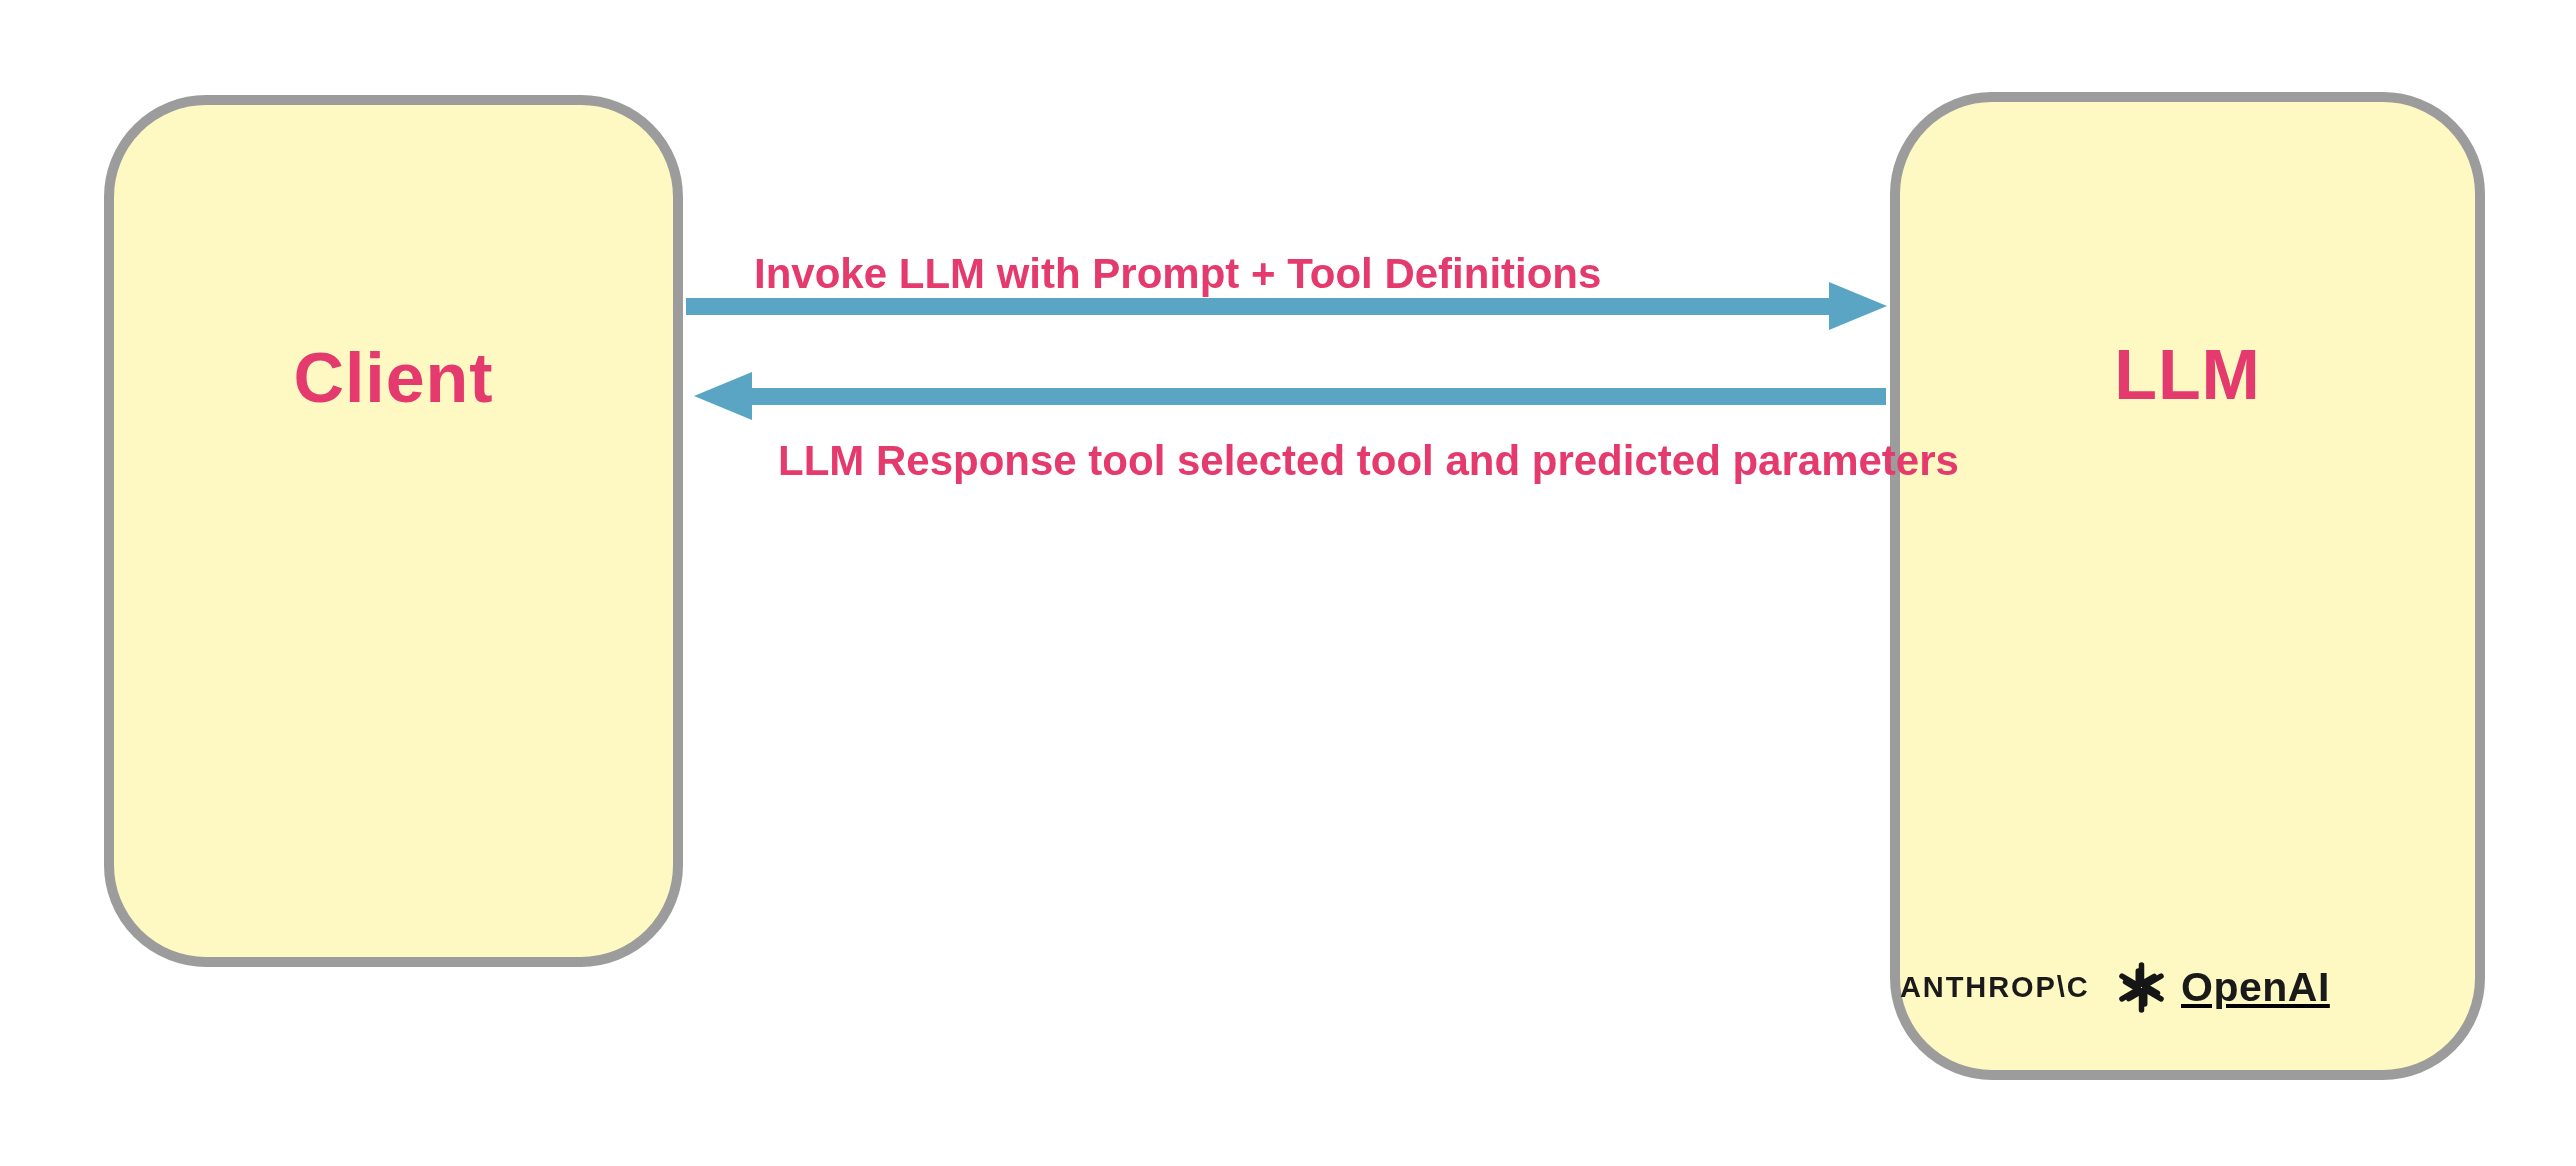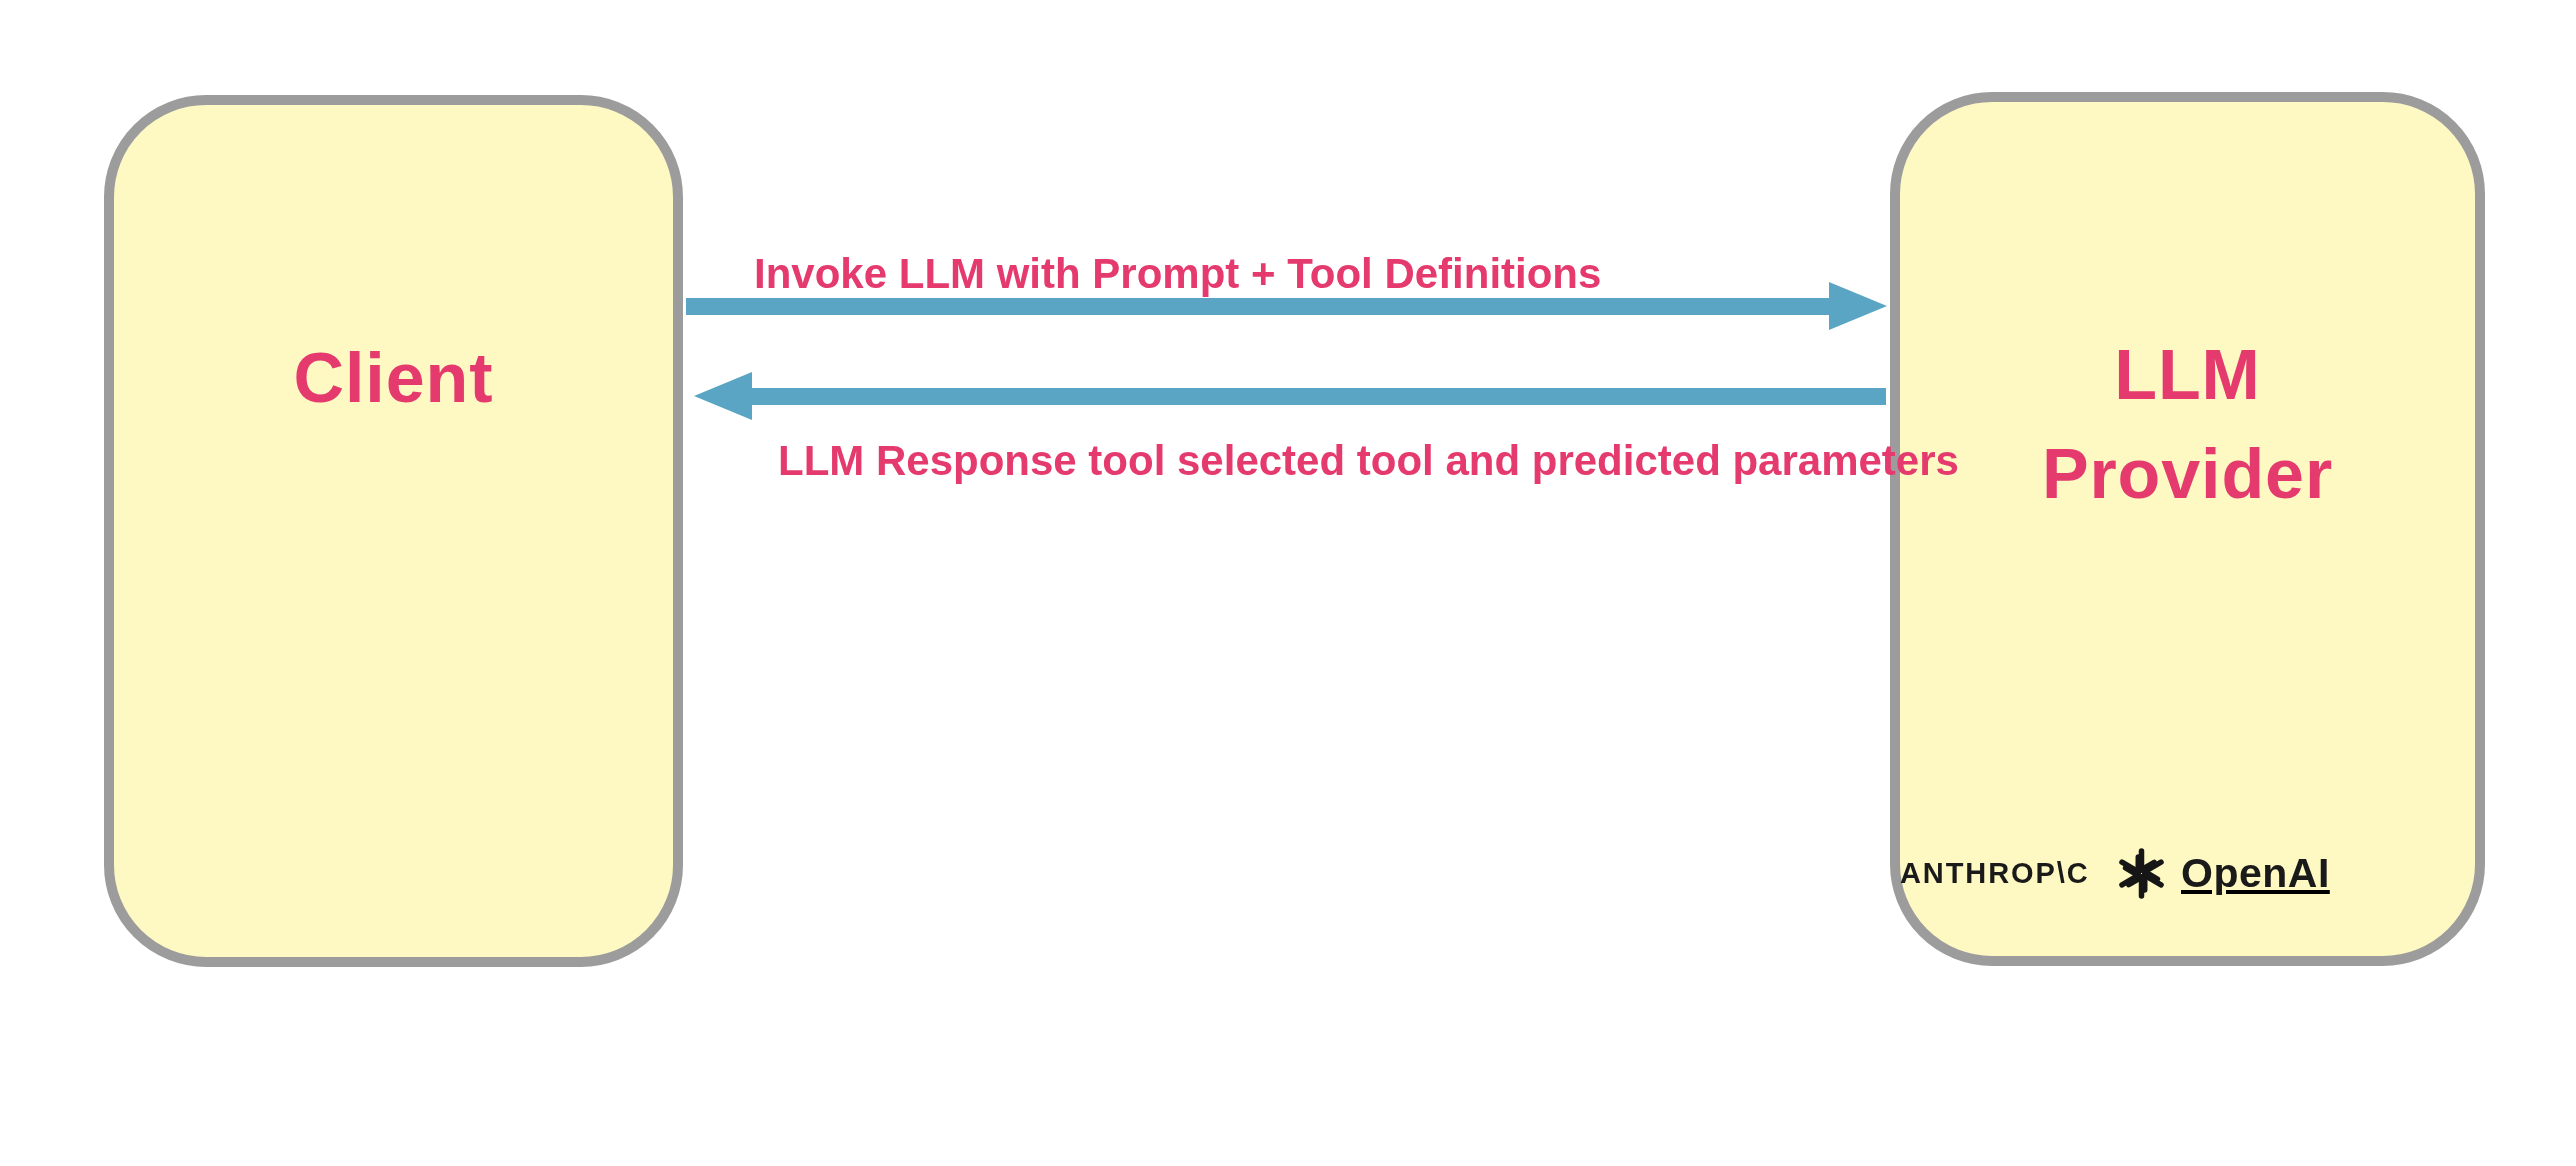--- a/index.html
+++ b/index.html
@@ -7,21 +7,21 @@
     --arrow-blue:#5aa5c4;
     --box-border-gray:#9c9c9c;
     --logo-black:#1a1a1a;
   }
   *{box-sizing:border-box;}
   body{margin:0;background:#ffffff;font-family:"Liberation Sans",sans-serif;}
   .canvas{position:relative;width:2576px;height:1166px;background:#ffffff;overflow:hidden;}
 
   .box{position:absolute;border:10.4px solid var(--box-border-gray);border-radius:102px;background:#fef9c3;}
   .box.client{left:104px;top:95px;width:579px;height:872px;}
-  .box.provider{left:1890px;top:92px;width:595px;height:874px;}
+  .box.provider{left:1890px;top:92px;width:595px;height:988px;}
 
   .box-title{margin-top:224px;text-align:center;font-size:70px;font-weight:700;
              color:var(--accent-pink);line-height:1.42;letter-spacing:0.9px;}
   .box-title div{white-space:nowrap;}
 
   .arrow{position:absolute;height:49px;}
   .arrow .shaft{position:absolute;top:16px;height:17px;background:var(--arrow-blue);}
   .arrow .head{position:absolute;top:0;width:0;height:0;}
   .arrow.right-dir{left:686px;top:282px;width:1201px;}
   .arrow.right-dir .shaft{left:0;right:53px;}
@@ -50,21 +50,20 @@
 
   <div class="box client">
     <div class="box-title">
       <div>Client</div>
     </div>
   </div>
 
   <div class="box provider">
     <div class="box-title">
       <div>LLM</div>
-      <div>Provider</div>
     </div>
     <div class="logos">
       <div class="anthropic-wordmark">ANTHROP\C</div>
       <div class="openai-row">
         <svg viewBox="0 0 100 100" xmlns="http://www.w3.org/2000/svg" aria-hidden="true">
           <g fill="none" stroke="#161616" stroke-width="10" stroke-linecap="round" stroke-linejoin="round">
             <path d="M50 9 L50 43 L79 60"></path>
             <path d="M50 9 L50 43 L79 60" transform="rotate(60 50 50)"></path>
             <path d="M50 9 L50 43 L79 60" transform="rotate(120 50 50)"></path>
             <path d="M50 9 L50 43 L79 60" transform="rotate(180 50 50)"></path>

